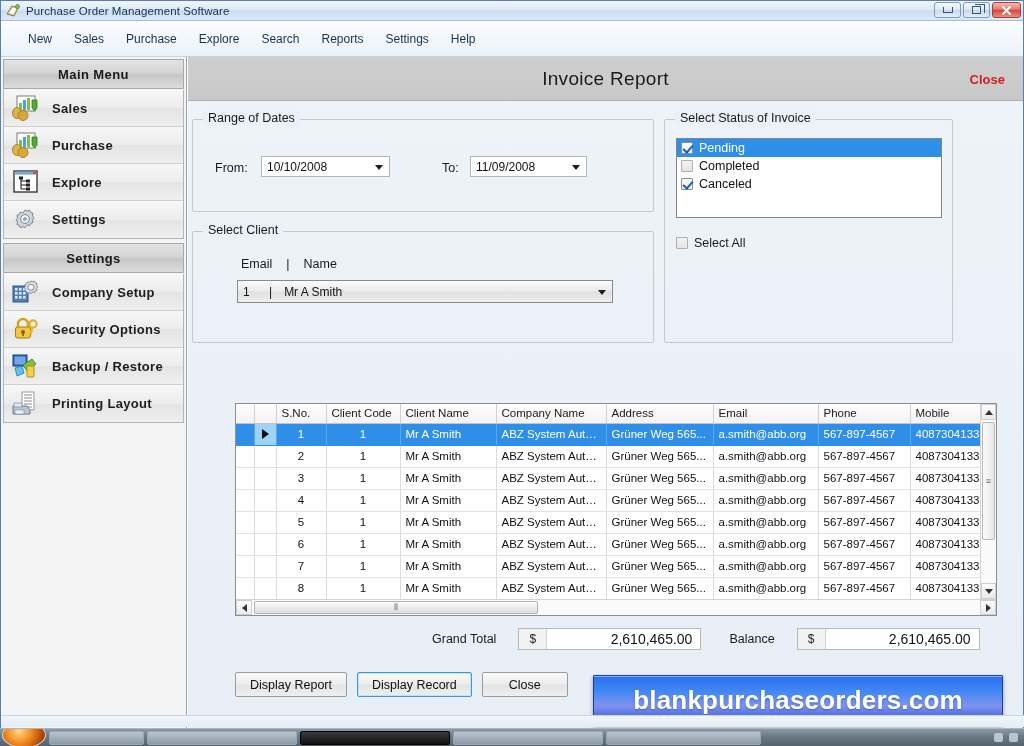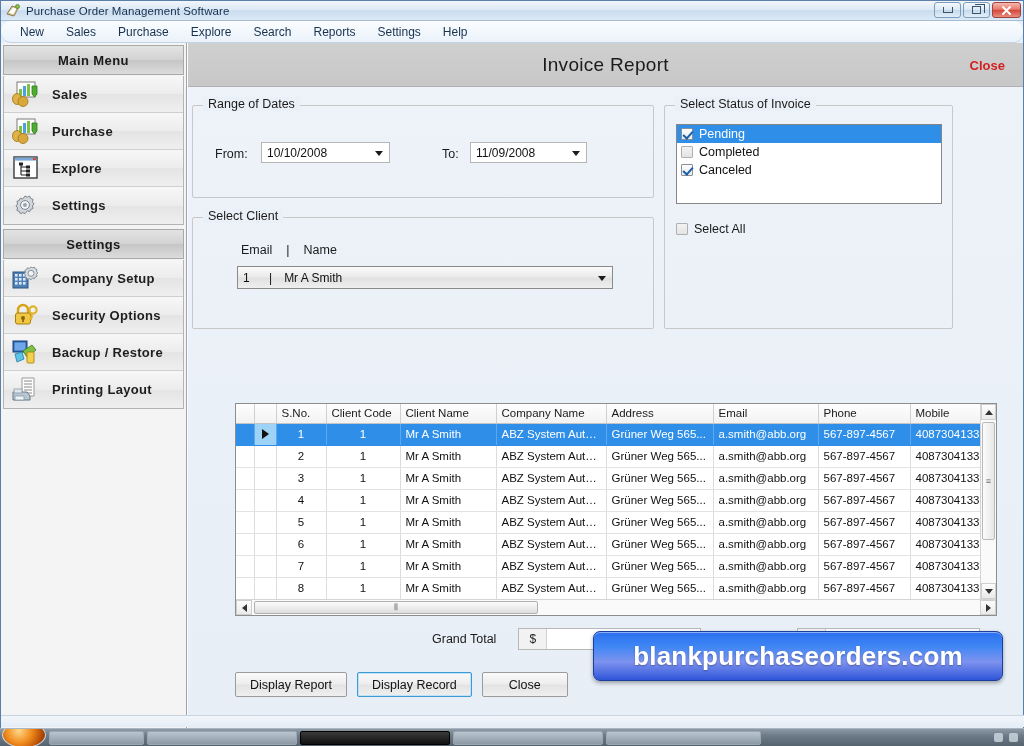--- a/index.html
+++ b/index.html
@@ -51,24 +51,24 @@
   }
   .winbtn .glyph-min { width: 10px; height: 6px; border: 1px solid #3a546e; border-top: none; }
   .winbtn .glyph-max { width: 9px; height: 8px; border: 1px solid #3a546e; position: relative; }
   .winbtn .glyph-max::after {
     content:""; position:absolute; left:2px; top:-3px; width:9px; height:8px;
     border:1px solid #3a546e; border-bottom:none; border-left:none;
   }
 
   
   #menubar {
-    height: 22px; flex: none;
+    height: 36px; flex: none;
     background: linear-gradient(180deg,#fbfdff 0%,#eaf2fa 100%);
     border-bottom: 1px solid #c3d4e4;
-    display: flex; align-items: center; padding-left: 8px; border-radius: 10px;
+    display: flex; align-items: center; padding-left: 16px;
   }
   .menu-item {
     font-size: 12px; color: #17324f; padding: 3px 11px;
     cursor: default; border-radius: 2px; white-space: nowrap;
   }
 
   
   #body-split { flex: 1; display: flex; min-height: 0; position: relative; }
 
   
@@ -243,22 +243,22 @@
   .btn {
     height: 25px; padding: 0 14px; font-size: 12.5px; color: #111;
     background: linear-gradient(180deg,#fafafa 0%,#ededed 48%,#e3e3e3 52%,#efefef 100%);
     border: 1px solid #9b9b9b; border-radius: 2px; cursor: pointer;
     display: flex; align-items: center; justify-content: center; white-space: nowrap;
   }
   .btn.focused { border: 1px solid #3c9ad4; box-shadow: inset 0 0 0 1px #bfe2f5; }
 
   
   #banner {
-    position: absolute; left: 592px; top: 630px; width: 410px; height: 50px;
-    border-radius: 7px; border: 1px solid #1a3f9e;
+    position: absolute; left: 592px; top: 674px; width: 410px; height: 50px;
+    border-radius: 1px; border: 1px solid #1a3f9e;
     background: linear-gradient(180deg,#2b6ff0 0%,#3f86f4 30%,#7e93ef 62%,#2f55d8 100%);
     box-shadow: 0 2px 4px rgba(0,0,0,.35), inset 0 1px 0 rgba(255,255,255,.45);
     display: flex; align-items: center; justify-content: center;
   }
   #banner-text {
     font-size: 26px; color: #fff; font-weight: bold; letter-spacing: .2px;
     text-shadow: 0 1px 2px rgba(0,0,0,.3);
   }
 
   

